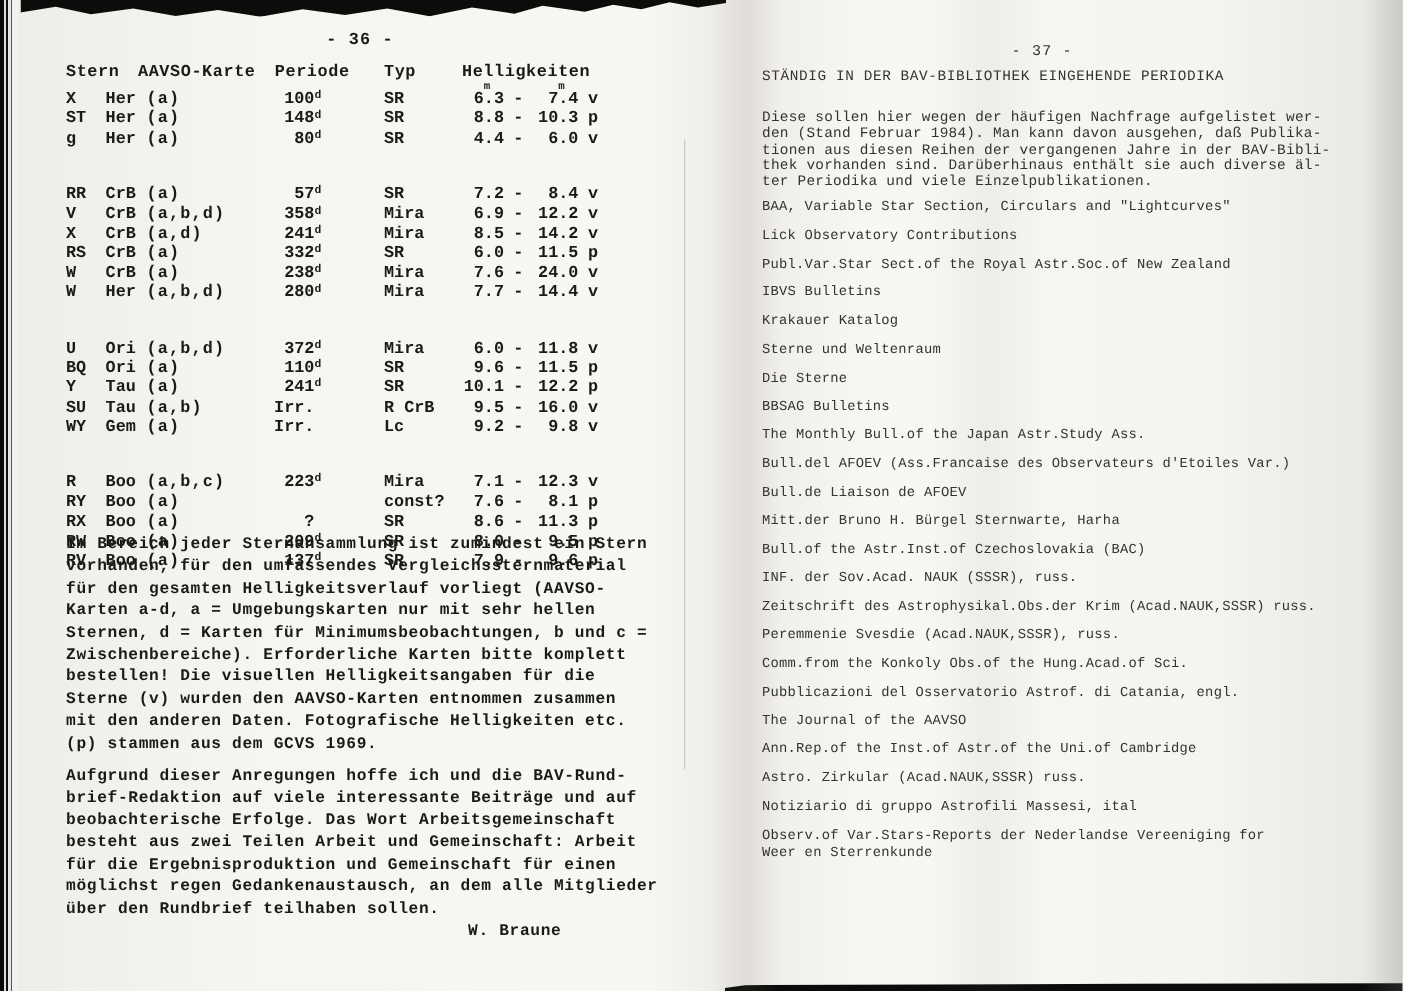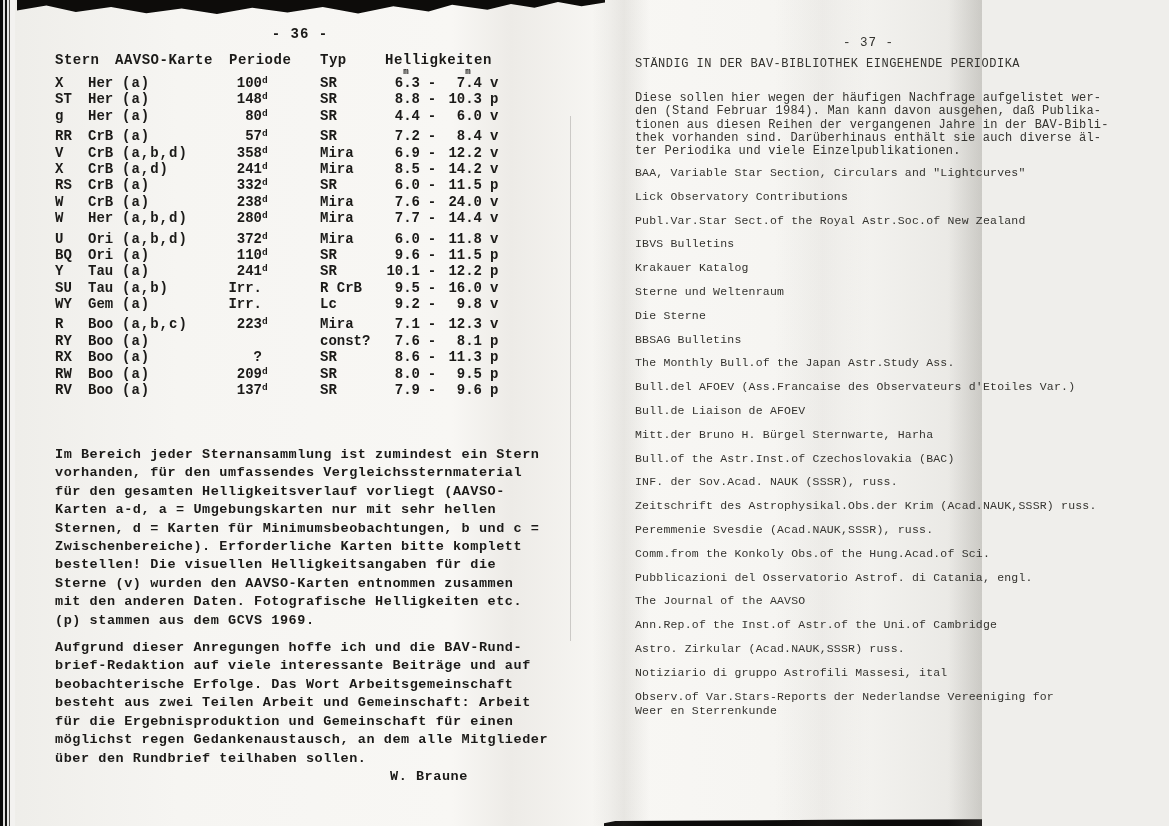--- a/index.html
+++ b/index.html
@@ -2,21 +2,21 @@
 <html><head>
 <meta charset="utf-8">
 <style>
   html,body{margin:0;padding:0;}
   body{
     width:1169px;height:826px;overflow:hidden;
     font-family:"Liberation Mono","DejaVu Sans Mono",monospace;
     background:#efeeeb;
   }
   .scan{
-    position:relative;width:982px;height:826px;
+    position:relative;width:1169px;height:826px;
     background:linear-gradient(90deg,#eeede9 0%,#f6f5f2 18%,#f8f7f4 46%,#edebe7 52%,#f8f7f4 62%,#f5f4f1 86%,#e7e6e2 100%);
     text-decoration:underline;
   }
   
   .binding-edge{
     position:absolute;left:0;top:0;bottom:0;width:15px;
     background:repeating-linear-gradient(90deg,
       #0a0a09 0 3px,#dedddb 3px 5px,#121210 5px 7px,#e8e7e5 7px 9px,#55534f 9px 10px,#f3f2f0 10px 15px);
   }
   .top-edge{
@@ -51,21 +51,21 @@
   
   .p36-num{position:absolute;left:0;top:26px;width:540px;text-align:center;
     font-size:14px;font-weight:700;letter-spacing:1px;}
   .star-table{position:absolute;left:25px;top:52px;width:540px;
     font-size:14px;font-weight:700;}
   .thead{position:relative;height:17px;}
   .thead span{position:absolute;top:0;white-space:nowrap;letter-spacing:.5px;}
   .h0{left:0;} .h1{left:60px;} .h2{left:174px;} .h3{left:265px;} .h4{left:330px;}
   .trows{margin-top:6px;}
   .trow{display:flex;height:16.4px;align-items:baseline;white-space:pre;}
-  .trow.new-group{margin-top:4px;}
+  .trow.new-group{margin-top:30px;}
   .c-id{width:33px;} .c-const{width:34px;} .c-karte{width:88px;letter-spacing:1px;}
   .c-per{width:52px;text-align:right;}
   .c-psup{width:12px;font-size:9.5px;position:relative;top:-4px;}
   .c-typ{margin-left:46px;width:62px;}
   .c-hmin{width:38px;text-align:right;}
   .c-dash{width:24px;text-align:center;}
   .c-hmax{width:38px;text-align:right;}
   .c-band{margin-left:8px;}
   .magdot{position:relative;display:inline-block;}
   .magdot .mm{position:absolute;left:0;top:-7px;font-size:9px;line-height:9px;}

